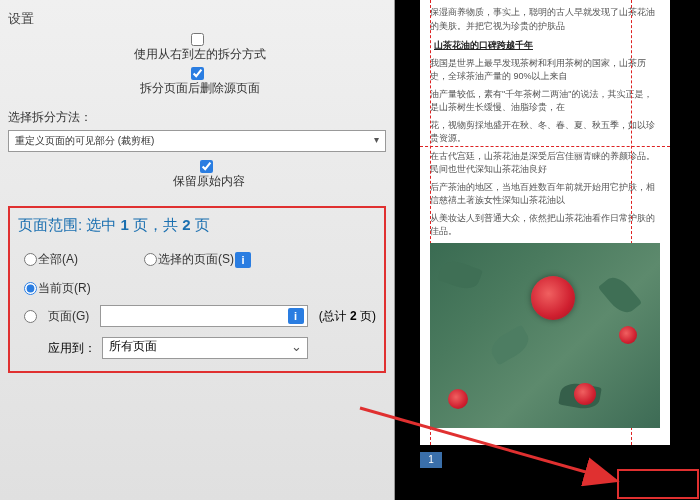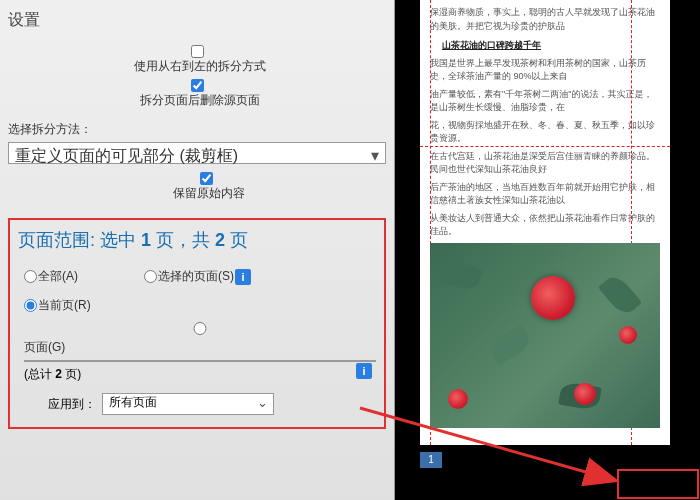--- a/index.html
+++ b/index.html
@@ -5,49 +5,49 @@
 * { box-sizing: border-box; margin: 0; padding: 0; }
 body { font-family: "Microsoft YaHei", sans-serif; font-size: 12px; background: #e8e8e8; width: 700px; height: 500px; overflow: hidden; position: relative; }
 .container { display: flex; height: 100%; }
 .left-panel { width: 395px; background: linear-gradient(#f0f0f0, #e0e0e0); padding: 10px 8px; border-right: 1px solid #999; position: relative; }
 .right-panel { flex: 1; background: #000000; position: relative; padding: 0 0 30px 0; }
 .checkbox-row { display: flex; align-items: center; margin: 4px 0 4px 6px; flex-direction: column; }
 .checkbox-row input[type="checkbox"] { margin-right: 6px; width: 13px; height: 13px; }
 .label-text { color: #333; }
 .split-method { margin-top: 12px; }
 .split-method-label { color: #333; margin-bottom: 4px; }
-.combo { width: 100%; background: #fff; border: 1px solid #999; padding: 3px 6px; color: #333; font-size: 16px; height: 22px; position: relative; }
+.combo { width: 100%; background: #fff; border: 1px solid #999; padding: 3px 6px; color: #333; font-size: 10px; height: 22px; position: relative; }
 .combo::after { content: "▾"; position: absolute; right: 6px; color: #555; }
 .sub-check { margin: 8px 0 16px 24px; }
 .sub-check input[type="checkbox"] { accent-color: #2a7de1; }
 .page-range { border: 2.5px solid #e03030; padding: 8px 8px 12px 8px; margin-top: 8px; }
-.page-range-title { color: #1a6fb0; margin-bottom: 10px; font-size: 18px; }
+.page-range-title { color: #1a6fb0; margin-bottom: 10px; font-size: 15px; }
 .radio-row { display: flex; align-items: center; margin: 6px 0 6px 6px; gap: 1px; }
 .radio-row input[type="radio"] { width: 13px; height: 13px; }
 .radio-label { color: #333; }
-.row-flex { display: flex; gap: 4px; margin: 8px 0 0 6px; flex-direction: column; }
+.row-flex { display: flex; align-items: center; gap: 11px; margin: 8px 0 0 6px; }
 .text-input { flex: 1; background: #fff; border: 1px solid #999; height: 22px; padding: 0 6px; position: relative; }
 .info-badge { display: inline-flex; width: 16px; height: 16px; background: #2a7de1; color: #fff; font-weight: bold; font-size: 11px; align-items: center; justify-content: center; border-radius: 2px; }
 .apply-row { display: flex; align-items: center; gap: 6px; margin-top: 10px; margin-left: 30px; }
-.apply-combo { width: 172px; background: #fff; border: 1px solid #999; height: 22px; padding: 0 18px 14px 6px; position: relative; }
+.apply-combo { width: 206px; background: #fff; border: 1px solid #999; height: 22px; padding: 0 18px 14px 6px; position: relative; }
 .apply-combo::after { content: "⌄"; position: absolute; right: 5px; top: 1px; color: #555; font-size: 13px; }
 .doc-preview { background: #fff; margin: 0 30px 0 25px; height: 445px; position: relative; padding: 6px 10px; color: #444; font-size: 9px; line-height: 1.5; overflow: hidden; }
 .doc-preview .guide-v { position: absolute; top: 0; bottom: 0; border-left: 1px dashed #d22; }
 .doc-preview .guide-h { position: absolute; left: 0; right: 0; border-top: 1px dashed #d22; }
 .doc-text { margin-bottom: 4px; color: #555; }
-.doc-heading { font-weight: bold; text-decoration: underline; color: #222; margin: 6px 0 4px 12px; }
+.doc-heading { font-weight: bold; text-decoration: underline; color: #222; margin: 6px 0 4px 4px; }
 .doc-img { width: 100%; height: 185px; background: linear-gradient(135deg,#3a6b52 0%,#4a7a5e 30%,#5d8a6d 60%,#3d6b55 100%); position: relative; margin: 4px 0; overflow: hidden; }
 .flower { position: absolute; width: 36px; height: 36px; border-radius: 50%; background: radial-gradient(circle at 40% 40%, #f06060 0%, #d02030 60%, #a01020 100%); }
 .flower.main { left: 44%; top: 18%; width: 44px; height: 44px; box-shadow: 0 0 6px rgba(0,0,0,.4); }
 .leaf { position: absolute; width: 40px; height: 24px; background: #3f6f55; border-radius: 50% 10% 50% 10%; }
 .page-num-bar { position: absolute; bottom: 32px; left: 25px; width: 22px; height: 16px; background: #3a6faa; color: #fff; font-size: 10px; text-align: center; line-height: 16px; }
 .ok-button { position: absolute; right: 4px; bottom: 4px; width: 76px; height: 24px; background: linear-gradient(#f5f5f5,#dcdcdc); border: 1px solid #888; font-size: 12px; color: #222; }
 .ok-frame { position: absolute; right: 1px; bottom: 1px; width: 82px; height: 30px; border: 2.5px solid #e03030; }
 .arrow-svg { position: absolute; left: 0; top: 0; width: 700px; height: 500px; pointer-events: none; }
-.highlight-top { font-size: 16px; color: #444; margin-bottom: 14px; }
+.highlight-top { font-size: 13px; color: #444; margin-bottom: 5px; }
 .bold { font-weight: bold; }
 </style>
 </head>
 <body>
 
 <div class="container">
   <div class="left-panel">
     <div class="highlight-top">设置</div>
 
     <div class="checkbox-row">

